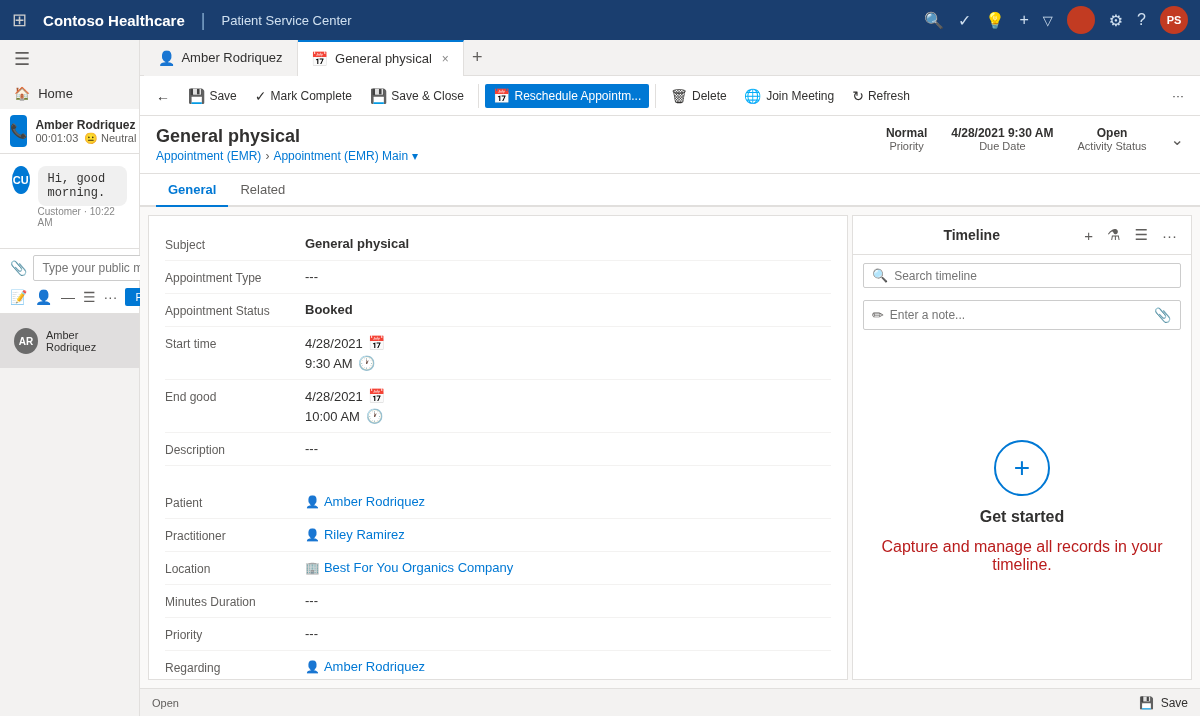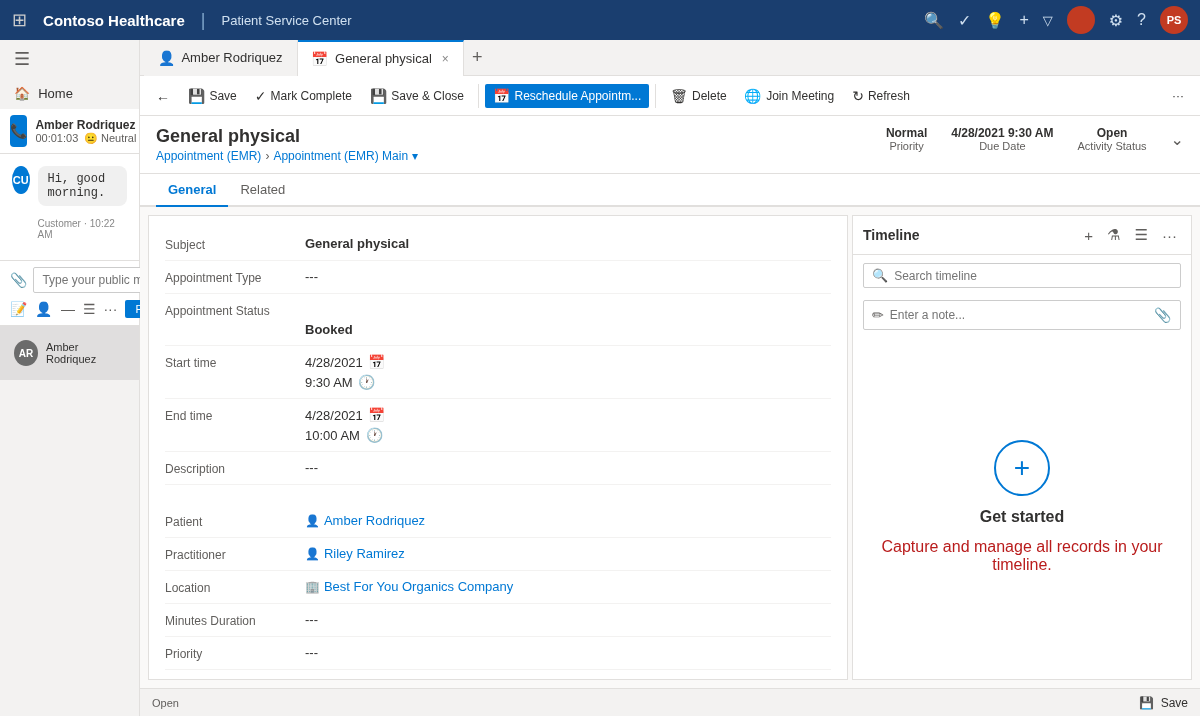--- a/index.html
+++ b/index.html
@@ -32,21 +32,21 @@
     .call-meta { display: flex; align-items: center; gap: 6px; font-size: 11px; color: #605e5c; }
     .call-meta .neutral-badge { display: flex; align-items: center; gap: 3px; color: #605e5c; }
     .end-btn { background: #c50f1f; color: white; border: none; padding: 4px 12px; border-radius: 2px; cursor: pointer; font-size: 12px; font-weight: 600; }
 
     
     .chat-panel { flex: 1; display: flex; flex-direction: column; }
     .chat-messages { flex: 1; padding: 12px; overflow-y: auto; }
     .chat-bubble-container { display: flex; align-items: flex-start; gap: 8px; margin-bottom: 8px; }
     .chat-avatar { width: 28px; height: 28px; border-radius: 50%; background: #0078d4; display: flex; align-items: center; justify-content: center; color: white; font-size: 11px; font-weight: 700; }
     .chat-bubble { background: #f0f0f0; border-radius: 8px; padding: 6px 10px; font-size: 12px; max-width: 200px; font-family: Liberation Mono, monospace; }
-    .chat-meta { font-size: 10px; color: #888; margin-top: 12px; }
+    .chat-meta { font-size: 10px; color: #888; margin-top: 0; }
     .chat-input-bar { border-top: 1px solid #e1dfdd; padding: 6px 10px; }
     .chat-input-row { display: flex; align-items: center; gap: 6px; }
     .chat-input { flex: 1; border: 1px solid #ccc; border-radius: 2px; padding: 5px 8px; font-size: 12px; outline: none; }
     .send-btn { background: none; border: none; cursor: pointer; color: #0078d4; font-size: 16px; }
     .chat-toolbar { display: flex; align-items: center; gap: 8px; margin-top: 6px; }
     .chat-toolbar span { font-size: 14px; color: #605e5c; cursor: pointer; }
     .public-btn { background: #0078d4; color: white; border: none; padding: 3px 10px; border-radius: 2px; font-size: 11px; cursor: pointer; margin-left: auto; }
     .internal-btn { background: white; color: #0078d4; border: 1px solid #0078d4; padding: 3px 10px; border-radius: 2px; font-size: 11px; cursor: pointer; }
     .paperclip-icon { font-size: 14px; color: #605e5c; cursor: pointer; }
 
@@ -88,31 +88,31 @@
     .record-tab.active { color: #0078d4; border-bottom: 2px solid #0078d4; font-weight: 600; }
 
     
     .form-timeline { display: flex; flex: 1; overflow: hidden; background: #faf9f8; }
     .form-area { flex: 1; overflow-y: auto; background: white; margin: 8px 0 8px 8px; border: 1px solid #e1dfdd; }
     .form-section { padding: 12px 16px; }
     .form-row { display: flex; align-items: flex-start; padding: 8px 0; border-bottom: 1px solid #f3f2f1; }
     .form-label { width: 140px; font-size: 12px; color: #605e5c; flex-shrink: 0; padding-top: 2px; }
     .form-value { flex: 1; font-size: 13px; color: #323130; }
     .form-value.link { color: #0078d4; cursor: pointer; display: flex; align-items: center; gap: 4px; }
-    .form-value.booked { font-weight: 600; margin-top: 20px; }
+    .form-value.booked { font-weight: 600; }
     .date-time-row { display: flex; align-items: center; gap: 8px; }
     .date-time-item { display: flex; align-items: center; gap: 6px; font-size: 13px; }
     .cal-icon, .clock-icon { color: #605e5c; font-size: 14px; cursor: pointer; }
     .form-divider { height: 20px; }
     .link-icon { font-size: 12px; }
 
     
     .timeline-panel { width: 340px; background: white; margin: 8px 8px 8px 4px; border: 1px solid #e1dfdd; display: flex; flex-direction: column; overflow: hidden; }
     .timeline-header { display: flex; align-items: center; padding: 8px 10px; border-bottom: 1px solid #e1dfdd; }
-    .timeline-title { font-size: 14px; font-weight: 600; flex: 1; }
+    .timeline-title { font-size: 14px; font-weight: 600; flex: 1; text-align: center; }
     .timeline-actions { display: flex; align-items: center; gap: 6px; }
     .timeline-action-btn { background: none; border: none; cursor: pointer; font-size: 15px; color: #605e5c; padding: 2px 4px; }
     .timeline-search { display: flex; align-items: center; margin: 8px 10px; border: 1px solid #ccc; border-radius: 2px; padding: 4px 8px; gap: 6px; }
     .timeline-search input { border: none; outline: none; font-size: 12px; flex: 1; background: transparent; }
     .timeline-note { display: flex; align-items: center; margin: 4px 10px; border: 1px solid #ccc; border-radius: 2px; padding: 6px 8px; gap: 6px; }
     .note-icon { font-size: 14px; color: #605e5c; }
     .note-input { flex: 1; border: none; outline: none; font-size: 12px; color: #888; background: transparent; }
     .note-attach { font-size: 14px; color: #605e5c; cursor: pointer; }
     .timeline-empty { flex: 1; display: flex; flex-direction: column; align-items: center; justify-content: center; gap: 12px; padding: 20px; }
     .empty-plus { width: 56px; height: 56px; border-radius: 50%; border: 2px solid #0078d4; display: flex; align-items: center; justify-content: center; font-size: 28px; color: #0078d4; cursor: pointer; }
@@ -323,21 +323,21 @@
               </div>
               <div class="date-time-row" style="margin-top:4px;">
                 <div class="date-time-item">
                   <span>9:30 AM</span>
                   <span class="clock-icon">🕐</span>
                 </div>
               </div>
             </div>
           </div>
           <div class="form-row">
-            <div class="form-label">End time</div>
+            <div class="form-label">End good</div>
             <div class="form-value">
               <div class="date-time-row">
                 <div class="date-time-item">
                   <span>4/28/2021</span>
                   <span class="cal-icon">📅</span>
                 </div>
               </div>
               <div class="date-time-row" style="margin-top:4px;">
                 <div class="date-time-item">
                   <span>10:00 AM</span>

